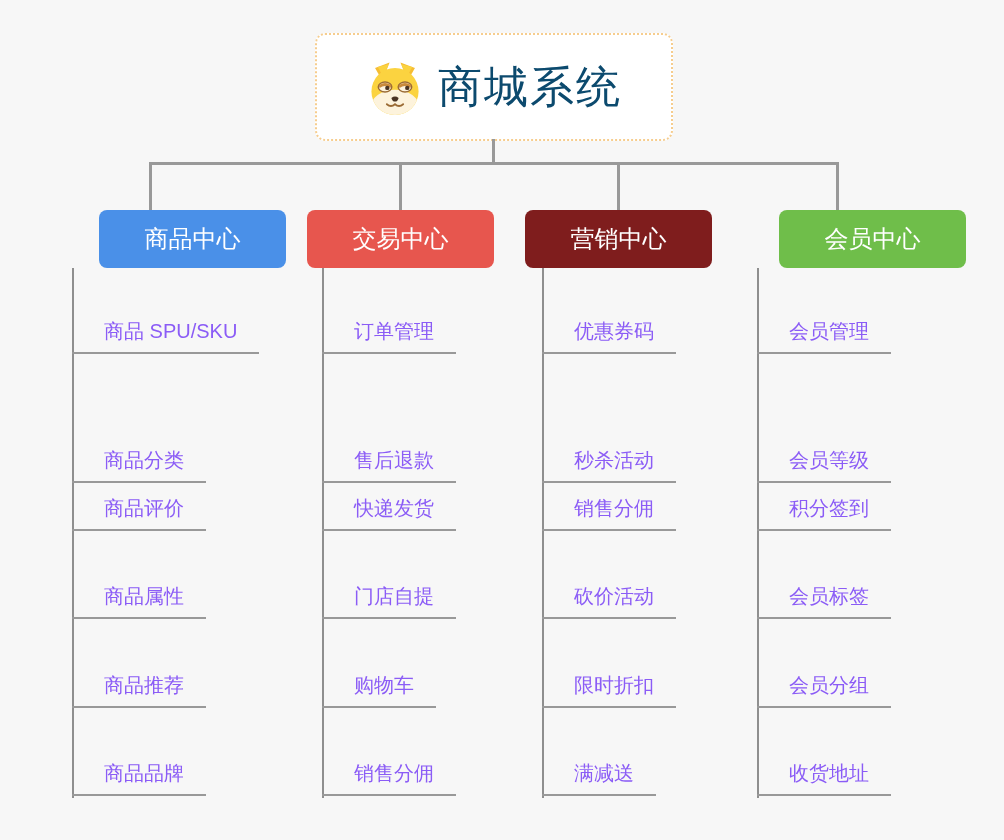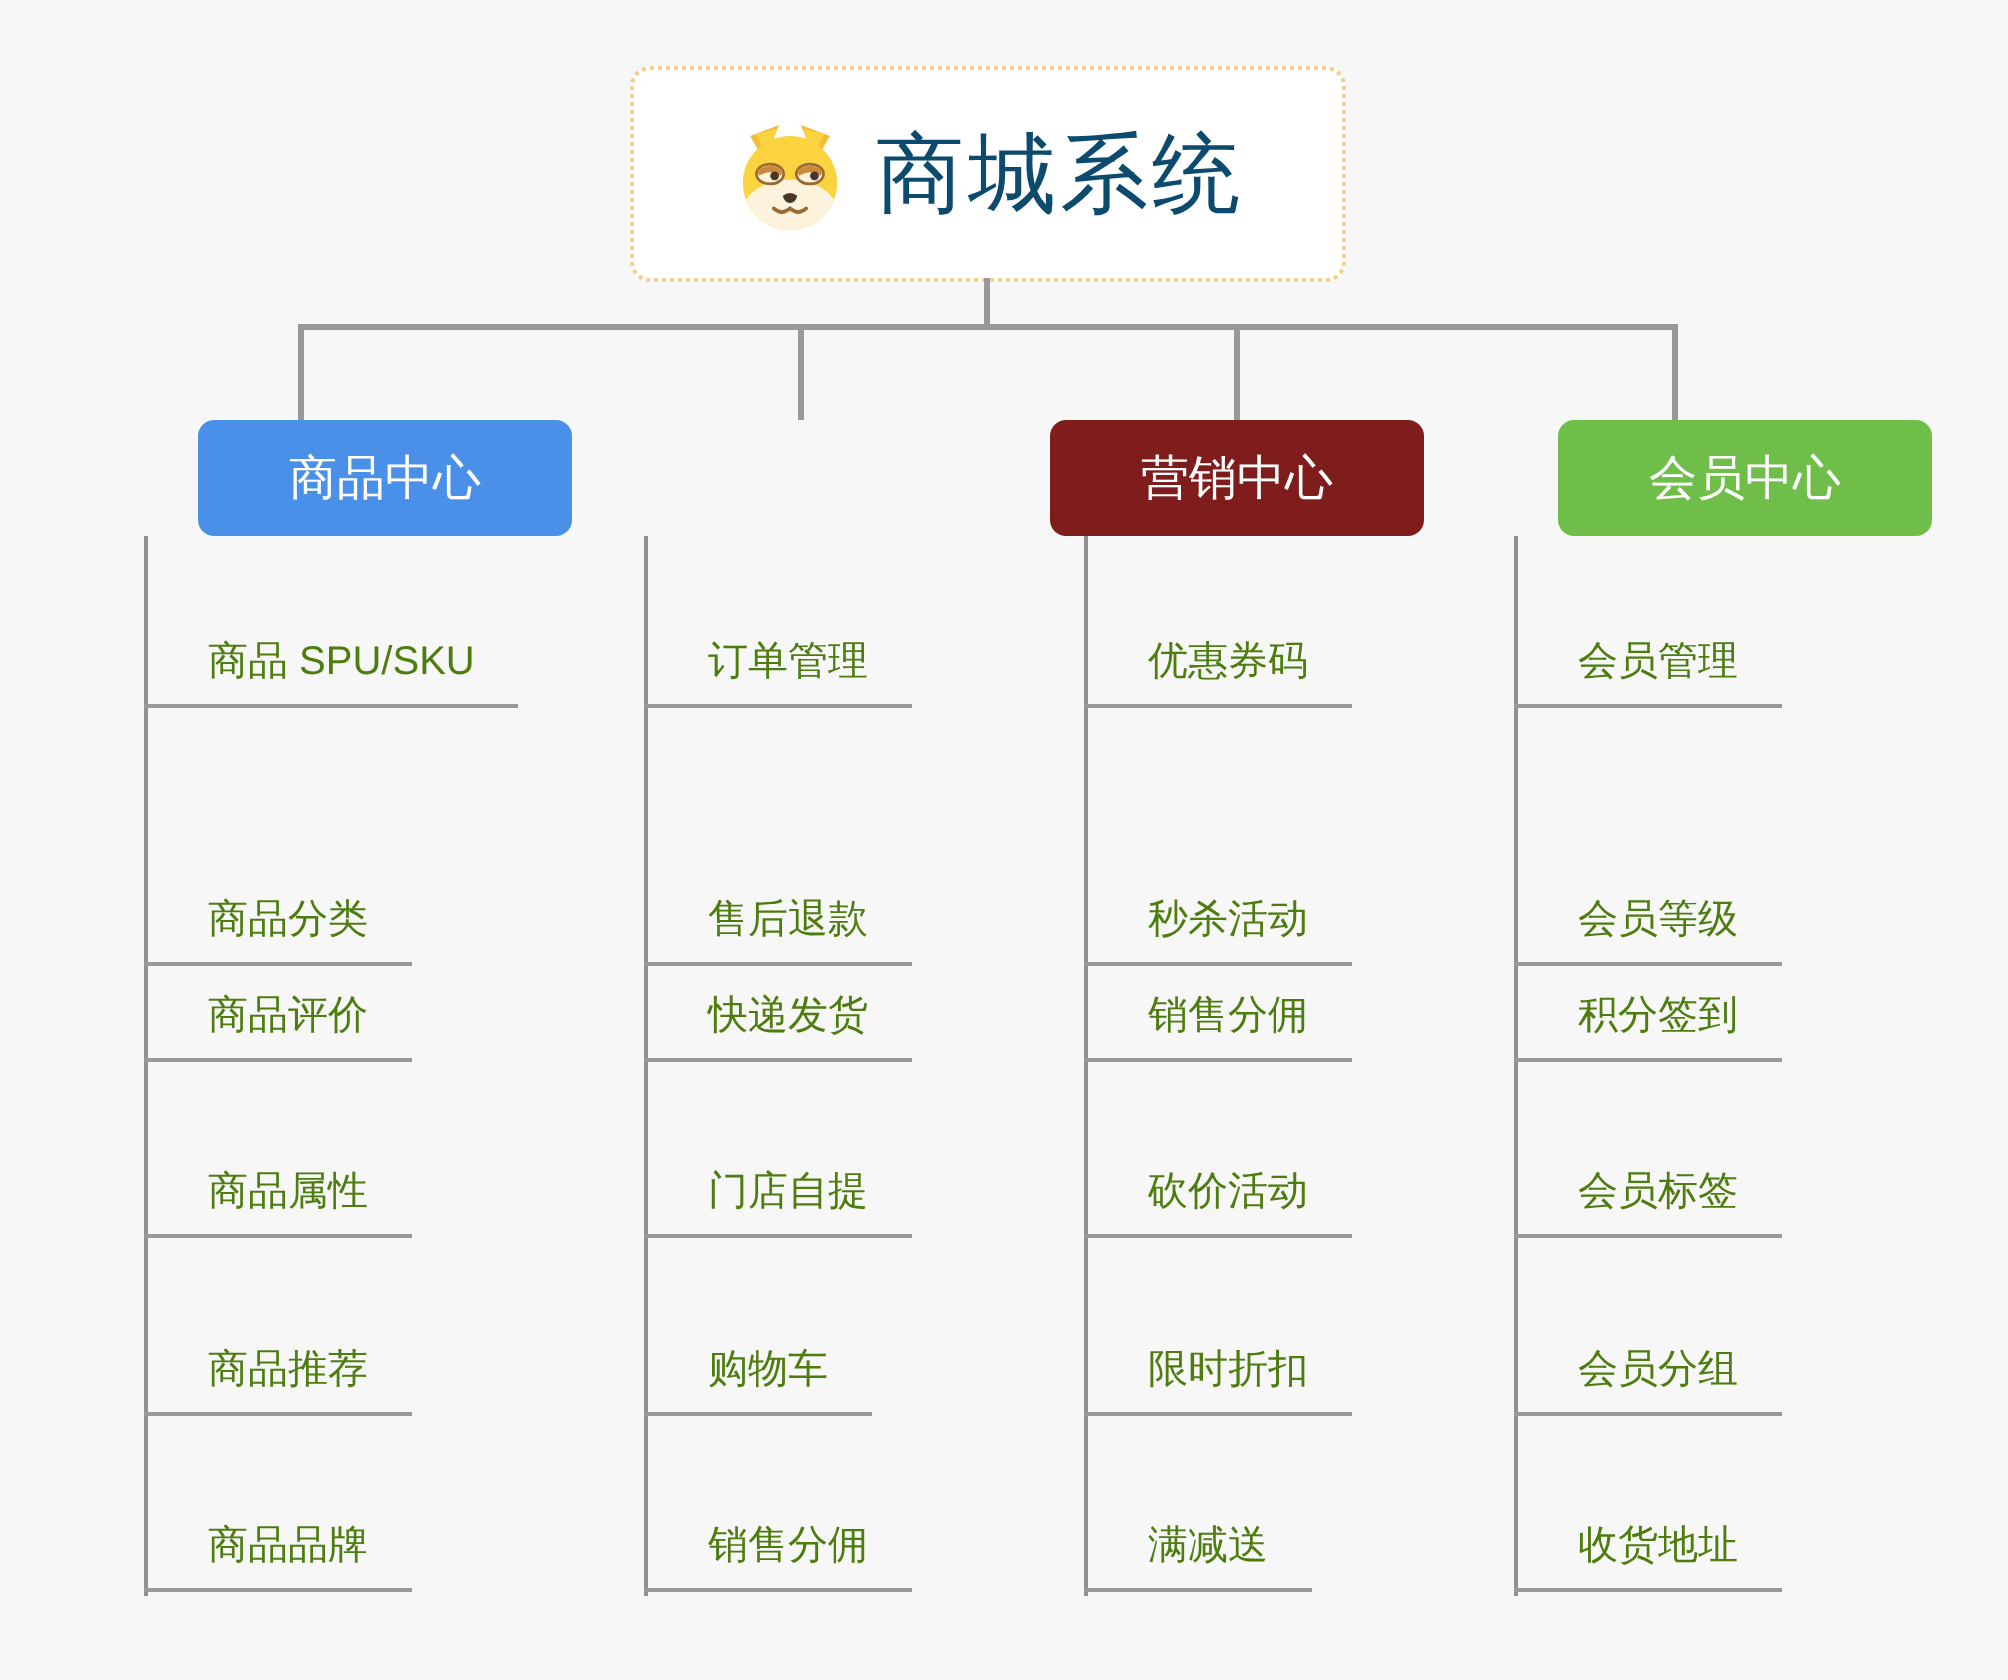--- a/index.html
+++ b/index.html
@@ -55,21 +55,21 @@
   .branch-3{left:525px;}
   .branch-4{left:756px;margin-left:23px;}
 
   
   .leaf{
     position:absolute;
     display:inline-block;
     padding:0 22px 7px 32px;
     line-height:28px;
     font-size:20px;
-    color:#4d7c0f;
+    color:#8b5cf6;
     border-bottom:2px solid #999999;
     white-space:nowrap;
   }
   .col-1 .leaf{left:72px;}
   .col-2 .leaf{left:322px;text-align:center;}
   .col-3 .leaf{left:542px;}
   .col-4 .leaf{left:757px;}
   .row-0{top:317px;}
   .row-1{top:405px;margin-top:41px;}
   .row-2{top:494px;font-family:Liberation Serif, serif;}
@@ -114,20 +114,21 @@
   <div class="line drop drop-1"></div>
   <div class="line drop drop-2"></div>
   <div class="line drop drop-3"></div>
   <div class="line drop drop-4"></div>
   <div class="line trunk trunk-1"></div>
   <div class="line trunk trunk-2"></div>
   <div class="line trunk trunk-3"></div>
   <div class="line trunk trunk-4"></div>
 
   <div class="branch-node branch-1" style="background-color: rgb(74, 144, 232);">商品中心</div>
+  <div class="branch-node branch-2" style="background-color: rgb(231, 86, 78);">交易中心</div>
   <div class="branch-node branch-3" style="background-color: #7f1d1d;">营销中心</div>
   <div class="branch-node branch-4" style="background-color: rgb(111, 190, 74);">会员中心</div>
 
   <div class="col-1">
     <div class="leaf row-0">商品 SPU/SKU</div>
     <div class="leaf row-1">商品分类</div>
     <div class="leaf row-2">商品评价</div>
     <div class="leaf row-3">商品属性</div>
     <div class="leaf row-4">商品推荐</div>
     <div class="leaf row-5">商品品牌</div>

